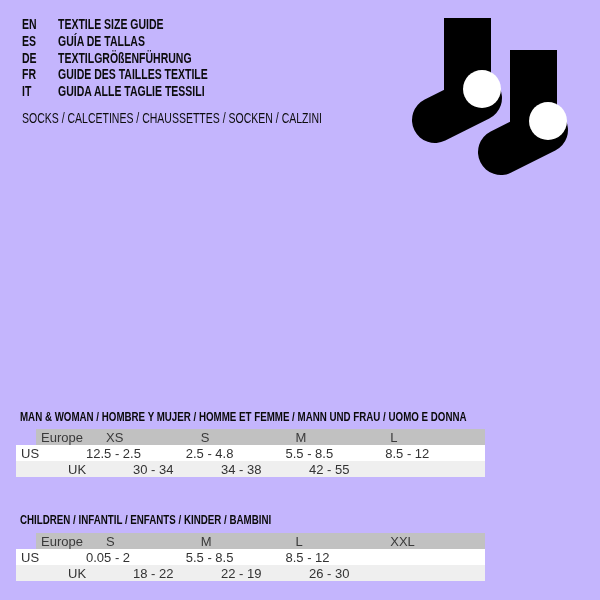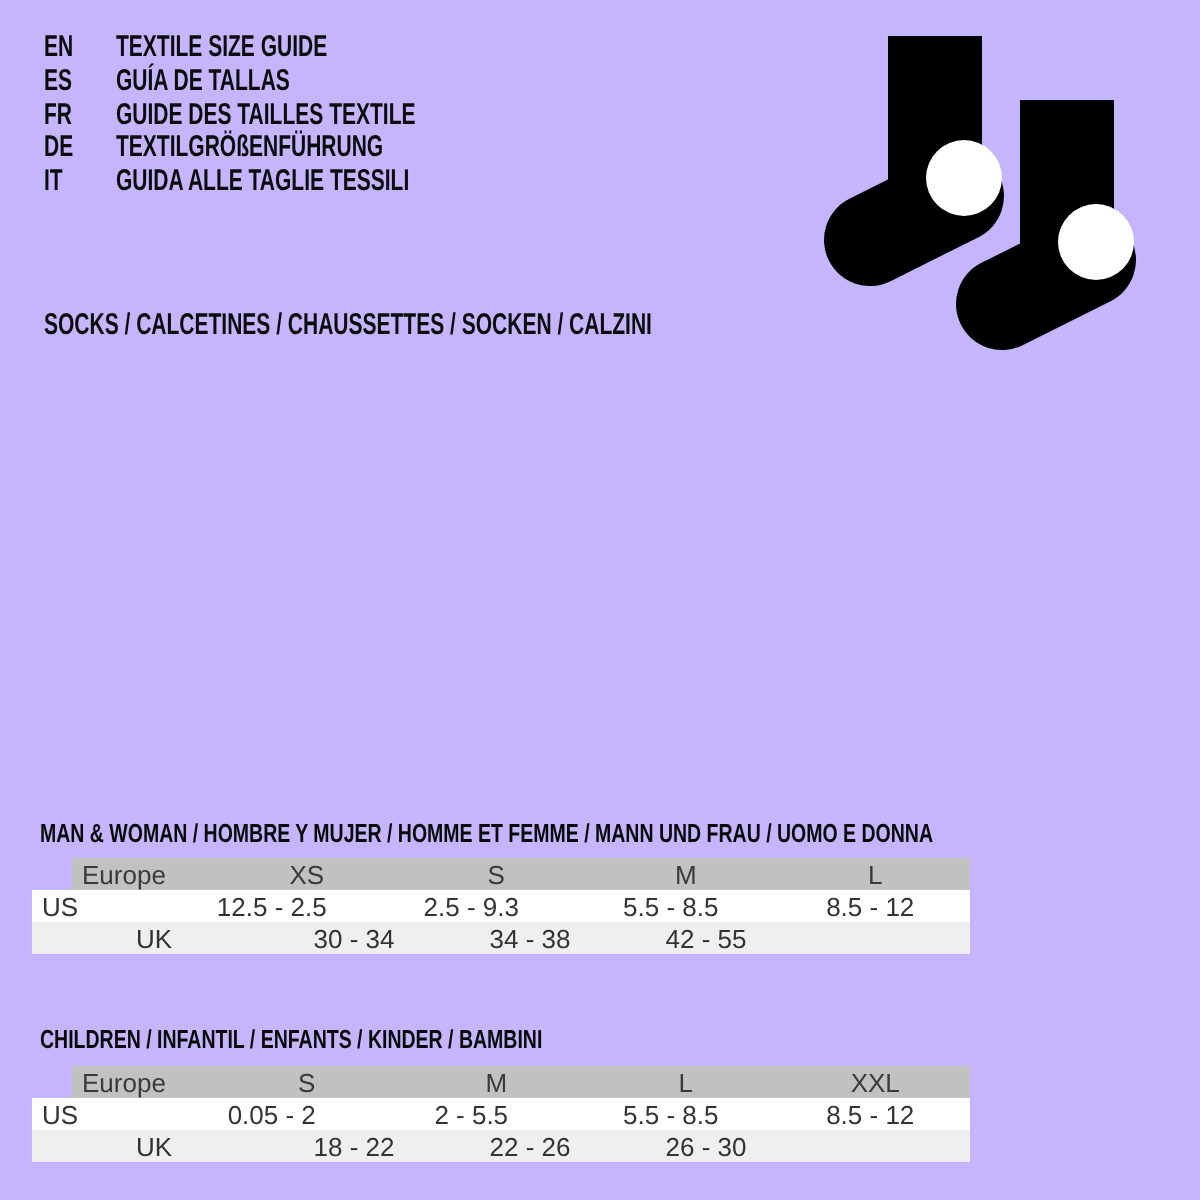--- a/index.html
+++ b/index.html
@@ -10,61 +10,61 @@
   
   .cx  { display: inline-block; transform: scaleX(0.70); transform-origin: 0 50%; white-space: nowrap; }
   .cx75{ display: inline-block; transform: scaleX(0.75); transform-origin: 0 50%; white-space: nowrap; }
 
   
   .lang-list { position: absolute; left: 22px; top: 15px; }
   .lang-row { display: grid; grid-template-columns: 36px auto; height: 16.8px; align-items: center; }
   .lang-code, .lang-label { font-size: 15px; font-weight: bold; letter-spacing: 0; color: #0c0c0c; }
 
   
-  .category { position: absolute; left: 22px; top: 109px; font-size: 15px; font-weight: bold; color: #0c0c0c; margin-top: 45px; }
+  .category { position: absolute; left: 22px; top: 109px; font-size: 15px; font-weight: normal; color: #0c0c0c; }
 
   
   .icon-wrap { position: absolute; left: 411px; top: 18px; width: 168px; height: 158px; }
 
   
   .tbl-title { position: absolute; left: 20px; font-size: 13px; font-weight: bold; color: #0a0a0a; }
   .tbl-title.t1 { top: 409px; }
   .tbl-title.t2 { top: 512px; }
 
   .stable { position: absolute; left: 16px; width: 469px; font-size: 13px; color: #333; }
   .stable.t1 { top: 429px; }
   .stable.t2 { top: 533px; }
   .srow { display: grid; grid-template-columns: 70px 1fr 1fr 1fr 1fr; height: 16px; align-items: center; }
   .srow .c0 { text-align: left; padding-left: 5px; }
-  .srow .c  { text-align: center; }
+  .srow .c  { }
   .srow.head { background: #c1c1c1; color: #3a3a3a; margin-left: 20px; }
   .srow.r-odd { background: #ffffff; }
   .srow.r-even { background: #efefef; padding-left: 47px; }
 </style>
 </head>
 <body>
 
 <div id="page">
 
   <div class="lang-list">
     <div class="lang-row">
       <span class="lang-code"><span class="cx">EN</span></span>
       <span class="lang-label"><span class="cx">TEXTILE SIZE GUIDE</span></span>
     </div>
     <div class="lang-row">
       <span class="lang-code"><span class="cx">ES</span></span>
       <span class="lang-label"><span class="cx">GUÍA DE TALLAS</span></span>
     </div>
     <div class="lang-row">
+      <span class="lang-code"><span class="cx">DE</span></span>
+      <span class="lang-label"><span class="cx">TEXTILGRÖßENFÜHRUNG</span></span>
+    </div>
+    <div class="lang-row">
       <span class="lang-code"><span class="cx">FR</span></span>
       <span class="lang-label"><span class="cx">GUIDE DES TAILLES TEXTILE</span></span>
-    </div>
-    <div class="lang-row">
-      <span class="lang-code"><span class="cx">DE</span></span>
-      <span class="lang-label"><span class="cx">TEXTILGRÖßENFÜHRUNG</span></span>
     </div>
     <div class="lang-row">
       <span class="lang-code"><span class="cx">IT</span></span>
       <span class="lang-label"><span class="cx">GUIDA ALLE TAGLIE TESSILI</span></span>
     </div>
   </div>
 
   <div class="category">
     <span class="cx">SOCKS / CALCETINES / CHAUSSETTES / SOCKEN / CALZINI</span>
   </div>
@@ -90,21 +90,21 @@
     <div class="srow head">
       <span class="c0">Europe</span>
       <span class="c">XS</span>
       <span class="c">S</span>
       <span class="c">M</span>
       <span class="c">L</span>
     </div>
     <div class="srow r-odd">
       <span class="c0">US</span>
       <span class="c">12.5 - 2.5</span>
-      <span class="c">2.5 - 9.3</span>
+      <span class="c">2.5 - 4.8</span>
       <span class="c">5.5 - 8.5</span>
       <span class="c">8.5 - 12</span>
     </div>
     <div class="srow r-even">
       <span class="c0">UK</span>
       <span class="c">30 - 34</span>
       <span class="c">34 - 38</span>
       <span class="c">42 - 55</span>
     </div>
   </div>
@@ -116,25 +116,24 @@
     <div class="srow head">
       <span class="c0">Europe</span>
       <span class="c">S</span>
       <span class="c">M</span>
       <span class="c">L</span>
       <span class="c">XXL</span>
     </div>
     <div class="srow r-odd">
       <span class="c0">US</span>
       <span class="c">0.05 - 2</span>
-      <span class="c">2 - 5.5</span>
       <span class="c">5.5 - 8.5</span>
       <span class="c">8.5 - 12</span>
     </div>
     <div class="srow r-even">
       <span class="c0">UK</span>
       <span class="c">18 - 22</span>
-      <span class="c">22 - 26</span>
+      <span class="c">22 - 19</span>
       <span class="c">26 - 30</span>
     </div>
   </div>
 
 </div>
 
 </body></html>

